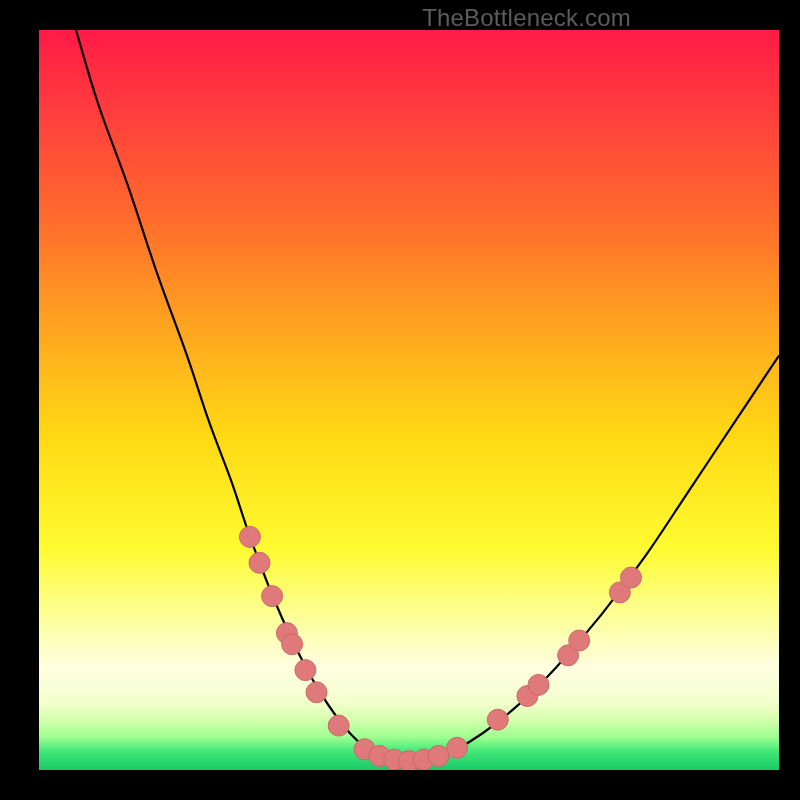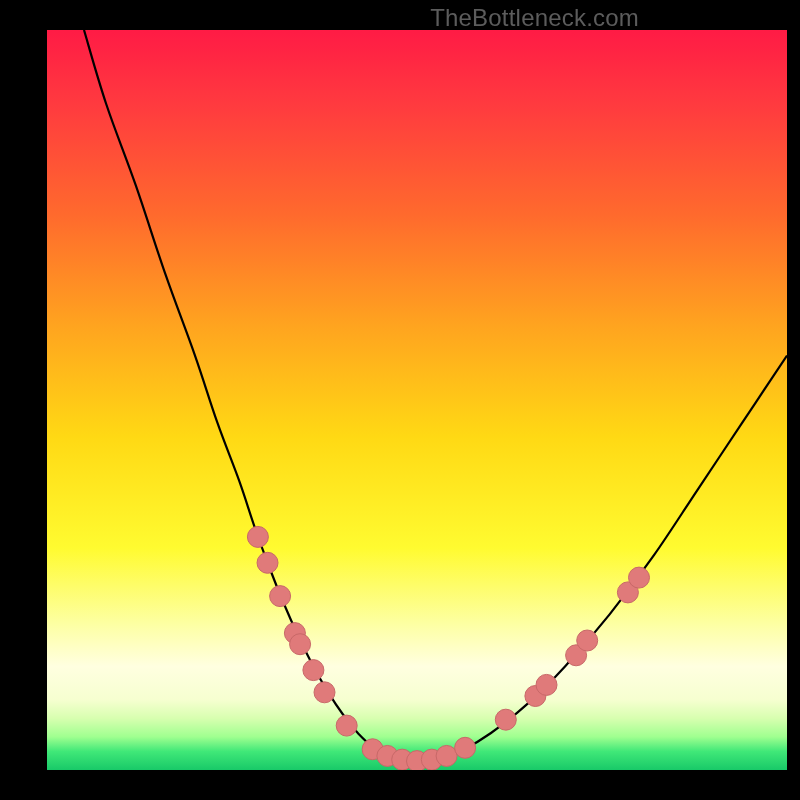--- a/index.html
+++ b/index.html
@@ -7,21 +7,21 @@
     padding: 0;
     width: 800px;
     height: 800px;
     overflow: hidden;
     background: #000;
     font-family: Arial, Helvetica, sans-serif;
   }
   .frame {
     position: absolute;
     top: 0;
-    left: 17px;
+    left: 9px;
     width: 632px;
     height: 800px;
     background: #000;
   }
   .plot {
     position: absolute;
     top: 30px;
     left: 30px;
     width: 740px;
     height: 740px;

